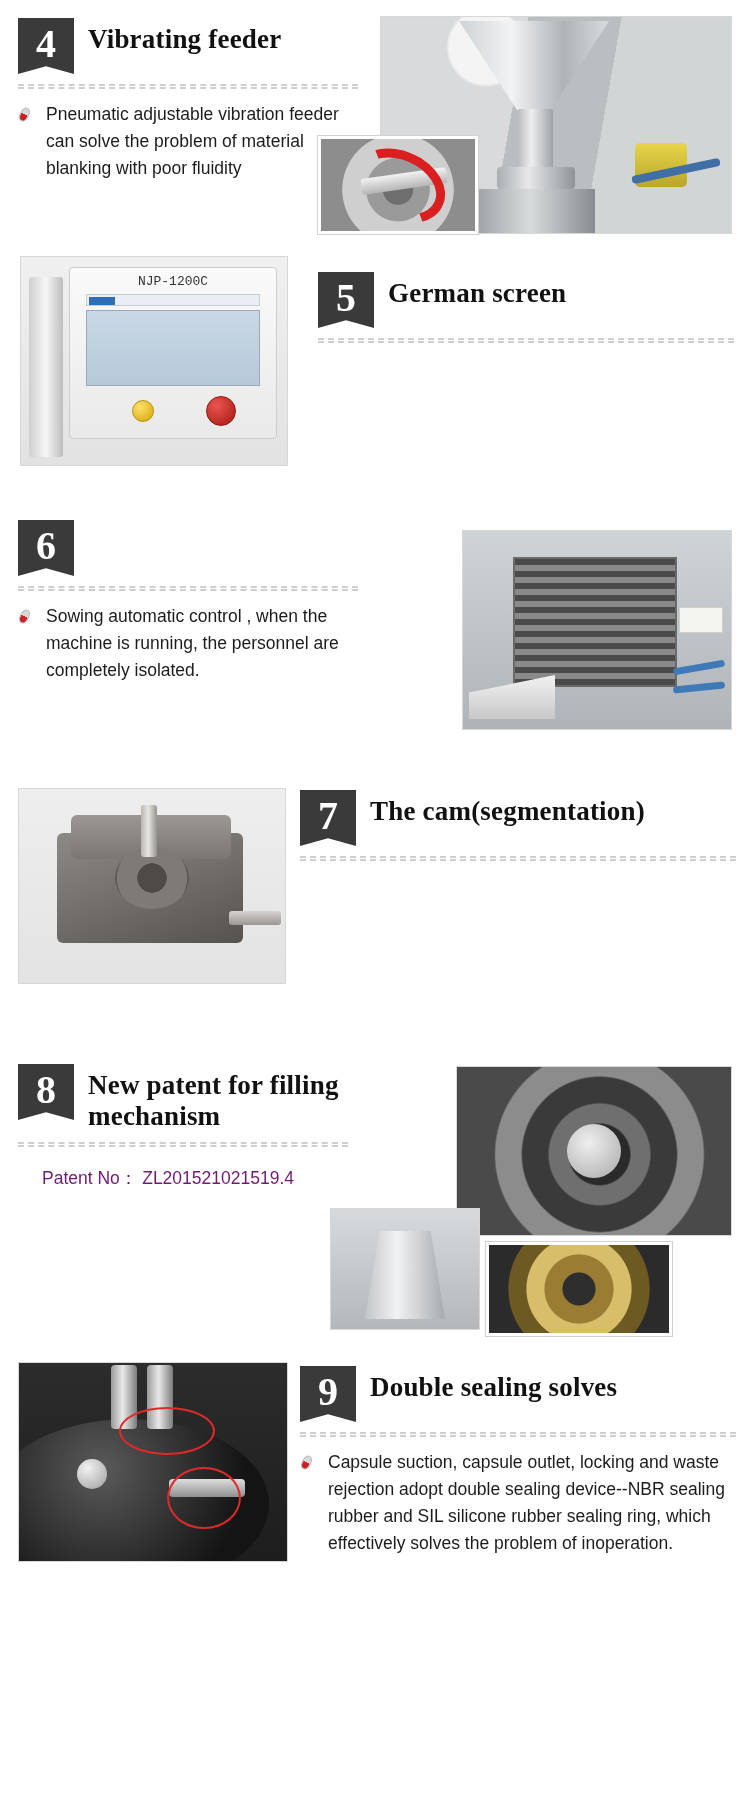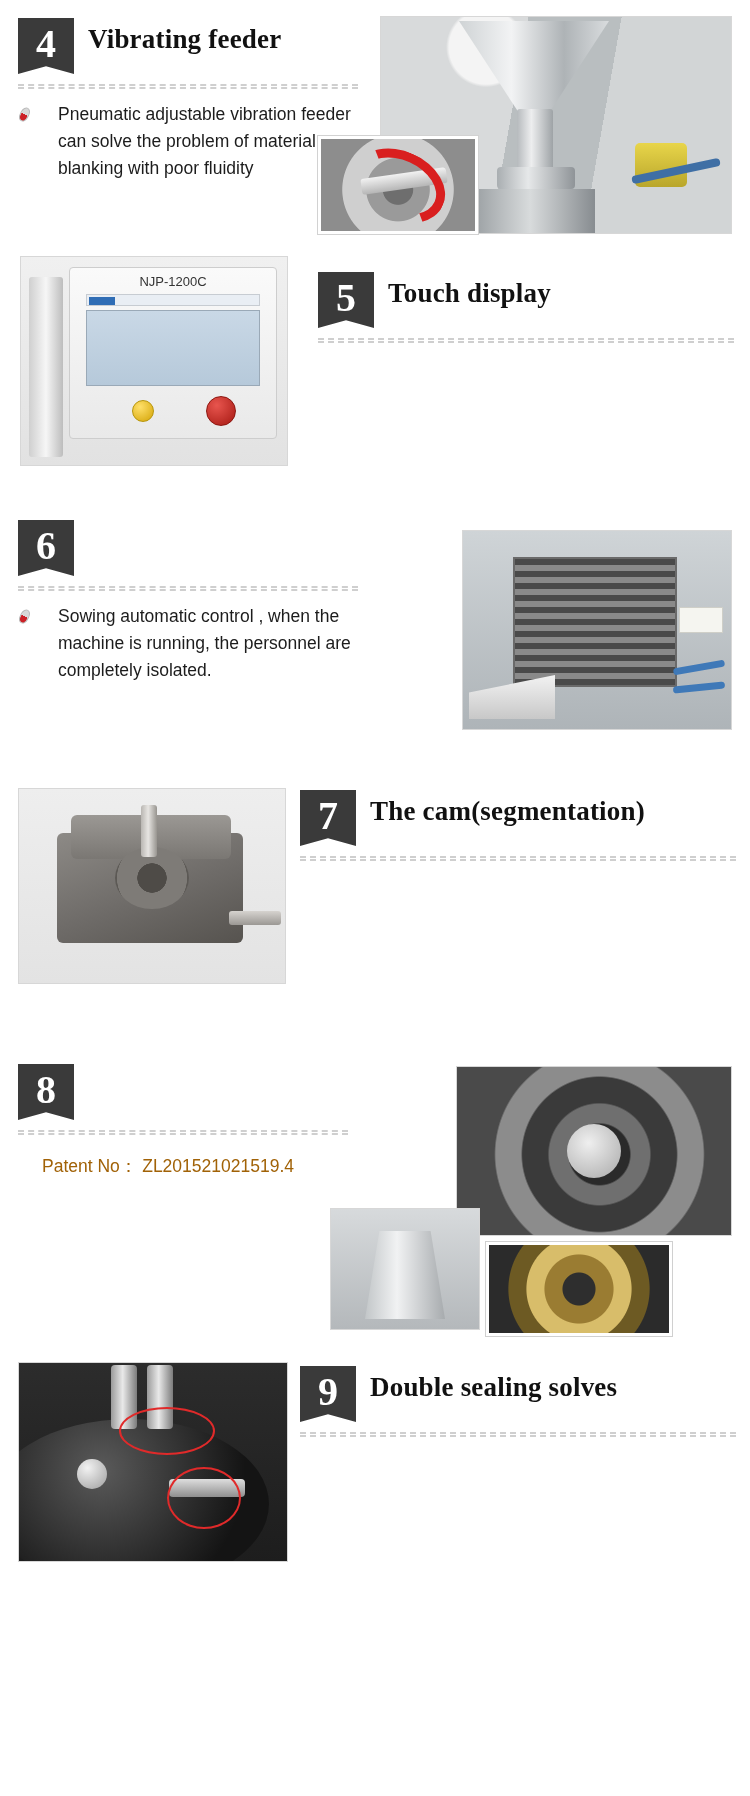--- a/index.html
+++ b/index.html
@@ -54,21 +54,21 @@
   .rule {
     height: 5px;
     border-top: 2px dashed #cfcfcf;
     border-bottom: 2px dashed #cfcfcf;
     margin: 10px 0 12px 0;
   }
 
   
   .bullet-row {
     display: flex;
-    gap: 24px;
+    gap: 12px;
     align-items: flex-start;
   }
   .bullet-icon {
     flex: 0 0 auto;
     width: 16px; height: 22px;
     position: relative;
     margin-top: 3px;
   }
   .bullet-icon i {
     position: absolute;
@@ -82,21 +82,21 @@
   .body-text {
     font-size: 17.5px;
     line-height: 1.55;
     color: #1c1c1c;
   }
   .body-text b { font-weight: 700; }
 
   .patent-line {
     font-size: 17.5px;
     line-height: 1.55;
-    color: #a16207;
+    color: #701a75;
     margin-top: 18px;
     padding-left: 24px;
   }
 
   
   .photo {
     border: 1px solid #d7d7d7;
     background: #eceff1;
     position: relative;
     overflow: hidden;
@@ -170,21 +170,21 @@
     background: linear-gradient(90deg,#cfcfcf,#f6f6f6 50%,#bdbdbd);
     border-radius: 3px;
   }
   .s5 .panel {
     position: absolute; left: 48px; top: 10px; width: 208px; height: 172px;
     background: linear-gradient(180deg,#fafafa,#e9e9e9);
     border: 1px solid #cdcdcd; border-radius: 4px;
   }
   .s5 .panel .brand {
     position: absolute; left: 0; right: 0; top: 6px; text-align: center;
-    font-family: Liberation Sans, sans-serif; font-size: 13px; color: #333;
+    font-family: Liberation Mono, monospace; font-size: 13px; color: #333;
   }
   .s5 .panel .bar {
     position: absolute; left: 16px; right: 16px; top: 26px; height: 12px;
     background: #e9eef4; border: 1px solid #c7ccd2;
   }
   .s5 .panel .bar:after {
     content: ""; position: absolute; left: 2px; top: 2px; width: 26px; height: 8px;
     background: #2f6db5;
   }
   .s5 .panel .screen {
@@ -376,21 +376,21 @@
         <div class="lbl-l"></div>
         <div class="btn-y"></div>
         <div class="lbl-r"></div>
         <div class="btn-r"></div>
       </div>
     </div>
 
     <div class="txt">
       <div class="head-row">
         <div class="badge">5</div>
-        <div class="head-title">Touch display</div>
+        <div class="head-title">German screen</div>
       </div>
       <div class="rule"></div>
     </div>
   </div>
 
   <div class="section s6">
     <div class="txt">
       <div class="head-row">
         <div class="badge">6</div>
       </div>
@@ -427,20 +427,21 @@
         <div class="head-title">The cam(segmentation)</div>
       </div>
       <div class="rule"></div>
     </div>
   </div>
 
   <div class="section s8">
     <div class="txt">
       <div class="head-row">
         <div class="badge">8</div>
+        <div class="head-title">New patent for filling mechanism</div>
       </div>
       <div class="rule"></div>
       <div class="patent-line">Patent No： ZL201521021519.4</div>
     </div>
 
     <div class="photo pa">
       <div class="hub"></div>
     </div>
     <div class="photo pb">
       <div class="cone"></div>
@@ -458,16 +459,22 @@
       <div class="ovalA"></div>
       <div class="ovalB"></div>
     </div>
 
     <div class="txt">
       <div class="head-row">
         <div class="badge">9</div>
         <div class="head-title">Double sealing solves</div>
       </div>
       <div class="rule"></div>
+      <div class="bullet-row">
+        <span class="bullet-icon">
+            <i></i>
+          </span>
+        <div class="body-text">Capsule suction, capsule outlet, locking and waste rejection adopt double sealing device--NBR sealing rubber and SIL silicone rubber sealing ring, which effectively solves the problem of inoperation.</div>
+      </div>
     </div>
   </div>
 
 </div>
 
 </body></html>

